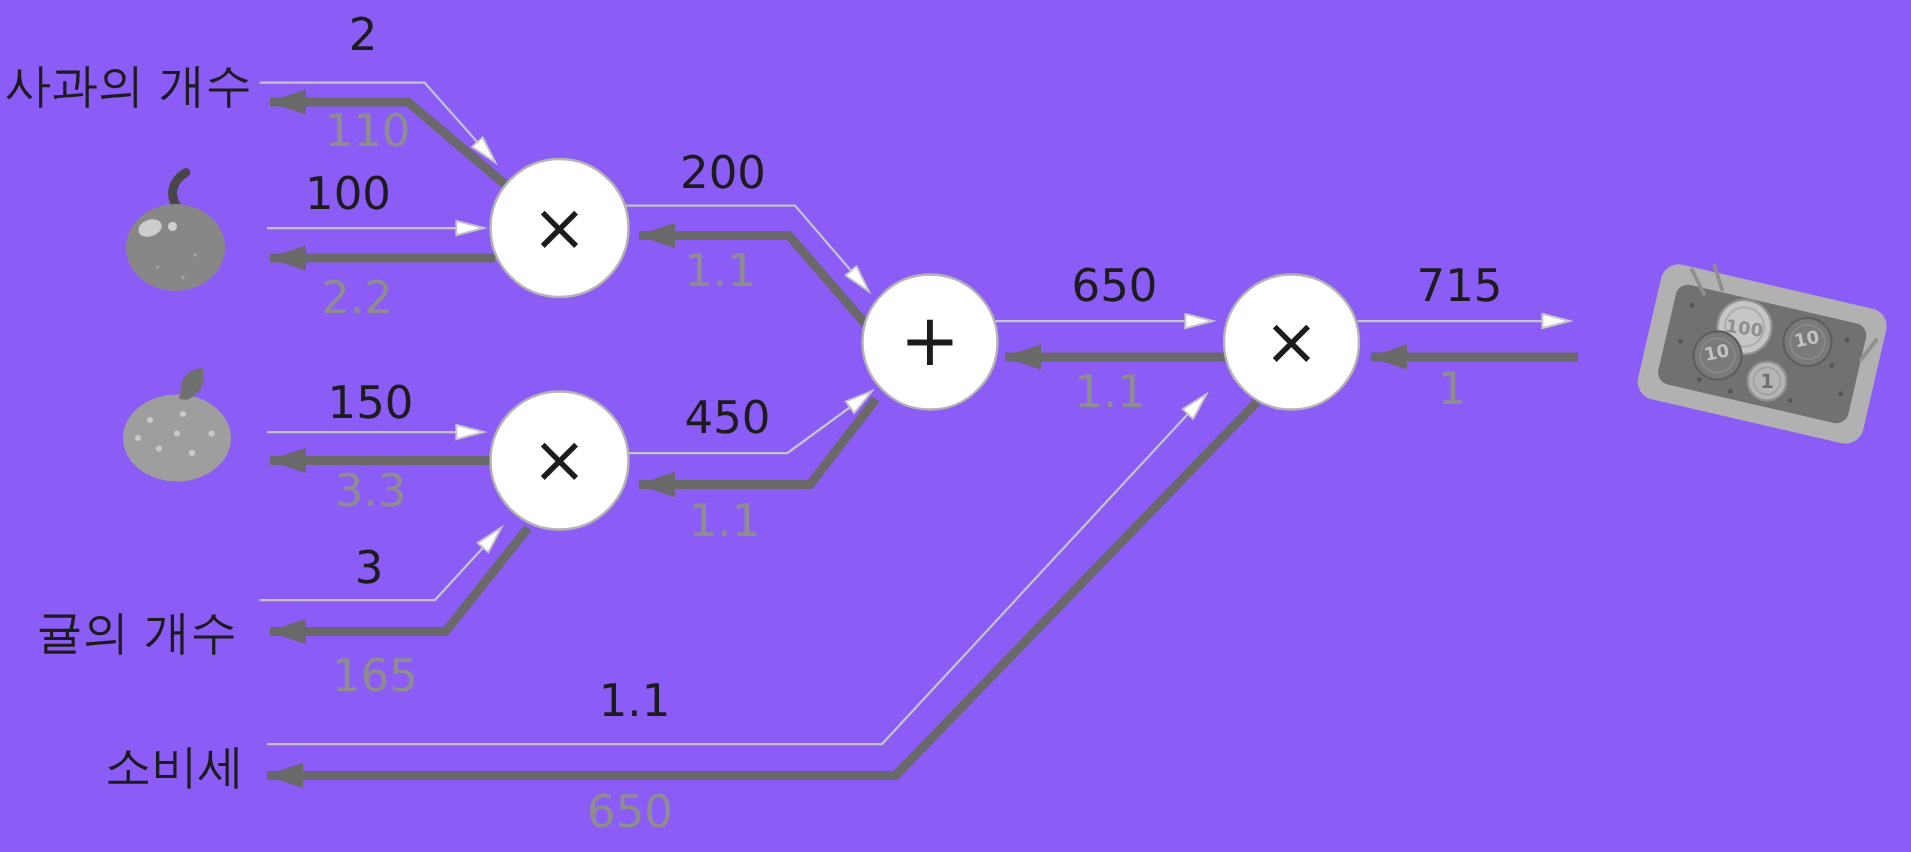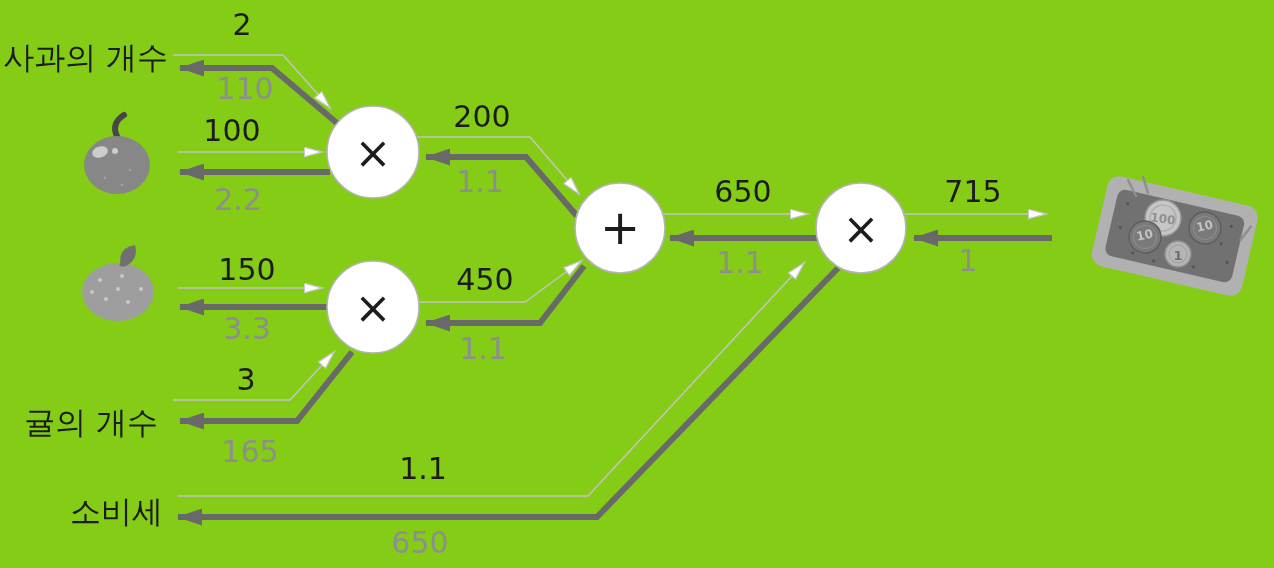--- a/index.html
+++ b/index.html
@@ -1,16 +1,16 @@
 <!DOCTYPE html>
 <html style="--forward-edge: #c4c4c4; --backward-edge: #696969; --node-stroke: #b3b3b3; --forward-label: #1c1c1c; --backward-label: #8e8e8e;"><head>
 <meta charset="utf-8">
 <style>
   html,body{margin:0;padding:0;background:#fff;}
-  .stage{width:1274px;height:568px;position:relative;background:#84cc16;overflow:hidden;}
+  .stage{width:1274px;height:568px;position:relative;background:#8b5cf6;overflow:hidden;}
   svg{display:block;font-family:"DejaVu Sans","Liberation Sans",sans-serif;}
   .fwd-line{fill:none;stroke:var(--forward-edge,#c4c4c4);stroke-width:1.5;}
   .bwd-line{fill:none;stroke:var(--backward-edge,#696969);stroke-width:6;}
   .node-circle{fill:#fff;stroke:var(--node-stroke,#b3b3b3);stroke-width:1.6;}
   .node-op{fill:var(--forward-label,#1c1c1c);text-anchor:middle;font-size:44px;}
   .node-op-plus{font-size:48px;}
   .val{font-size:30px;text-anchor:middle;}
   .fwd-val{fill:var(--forward-label,#1c1c1c);}
   .bwd-val{fill:var(--backward-label,#8e8e8e);}
   .io-label{font-size:31px;fill:var(--forward-label,#1c1c1c);text-anchor:end;}

